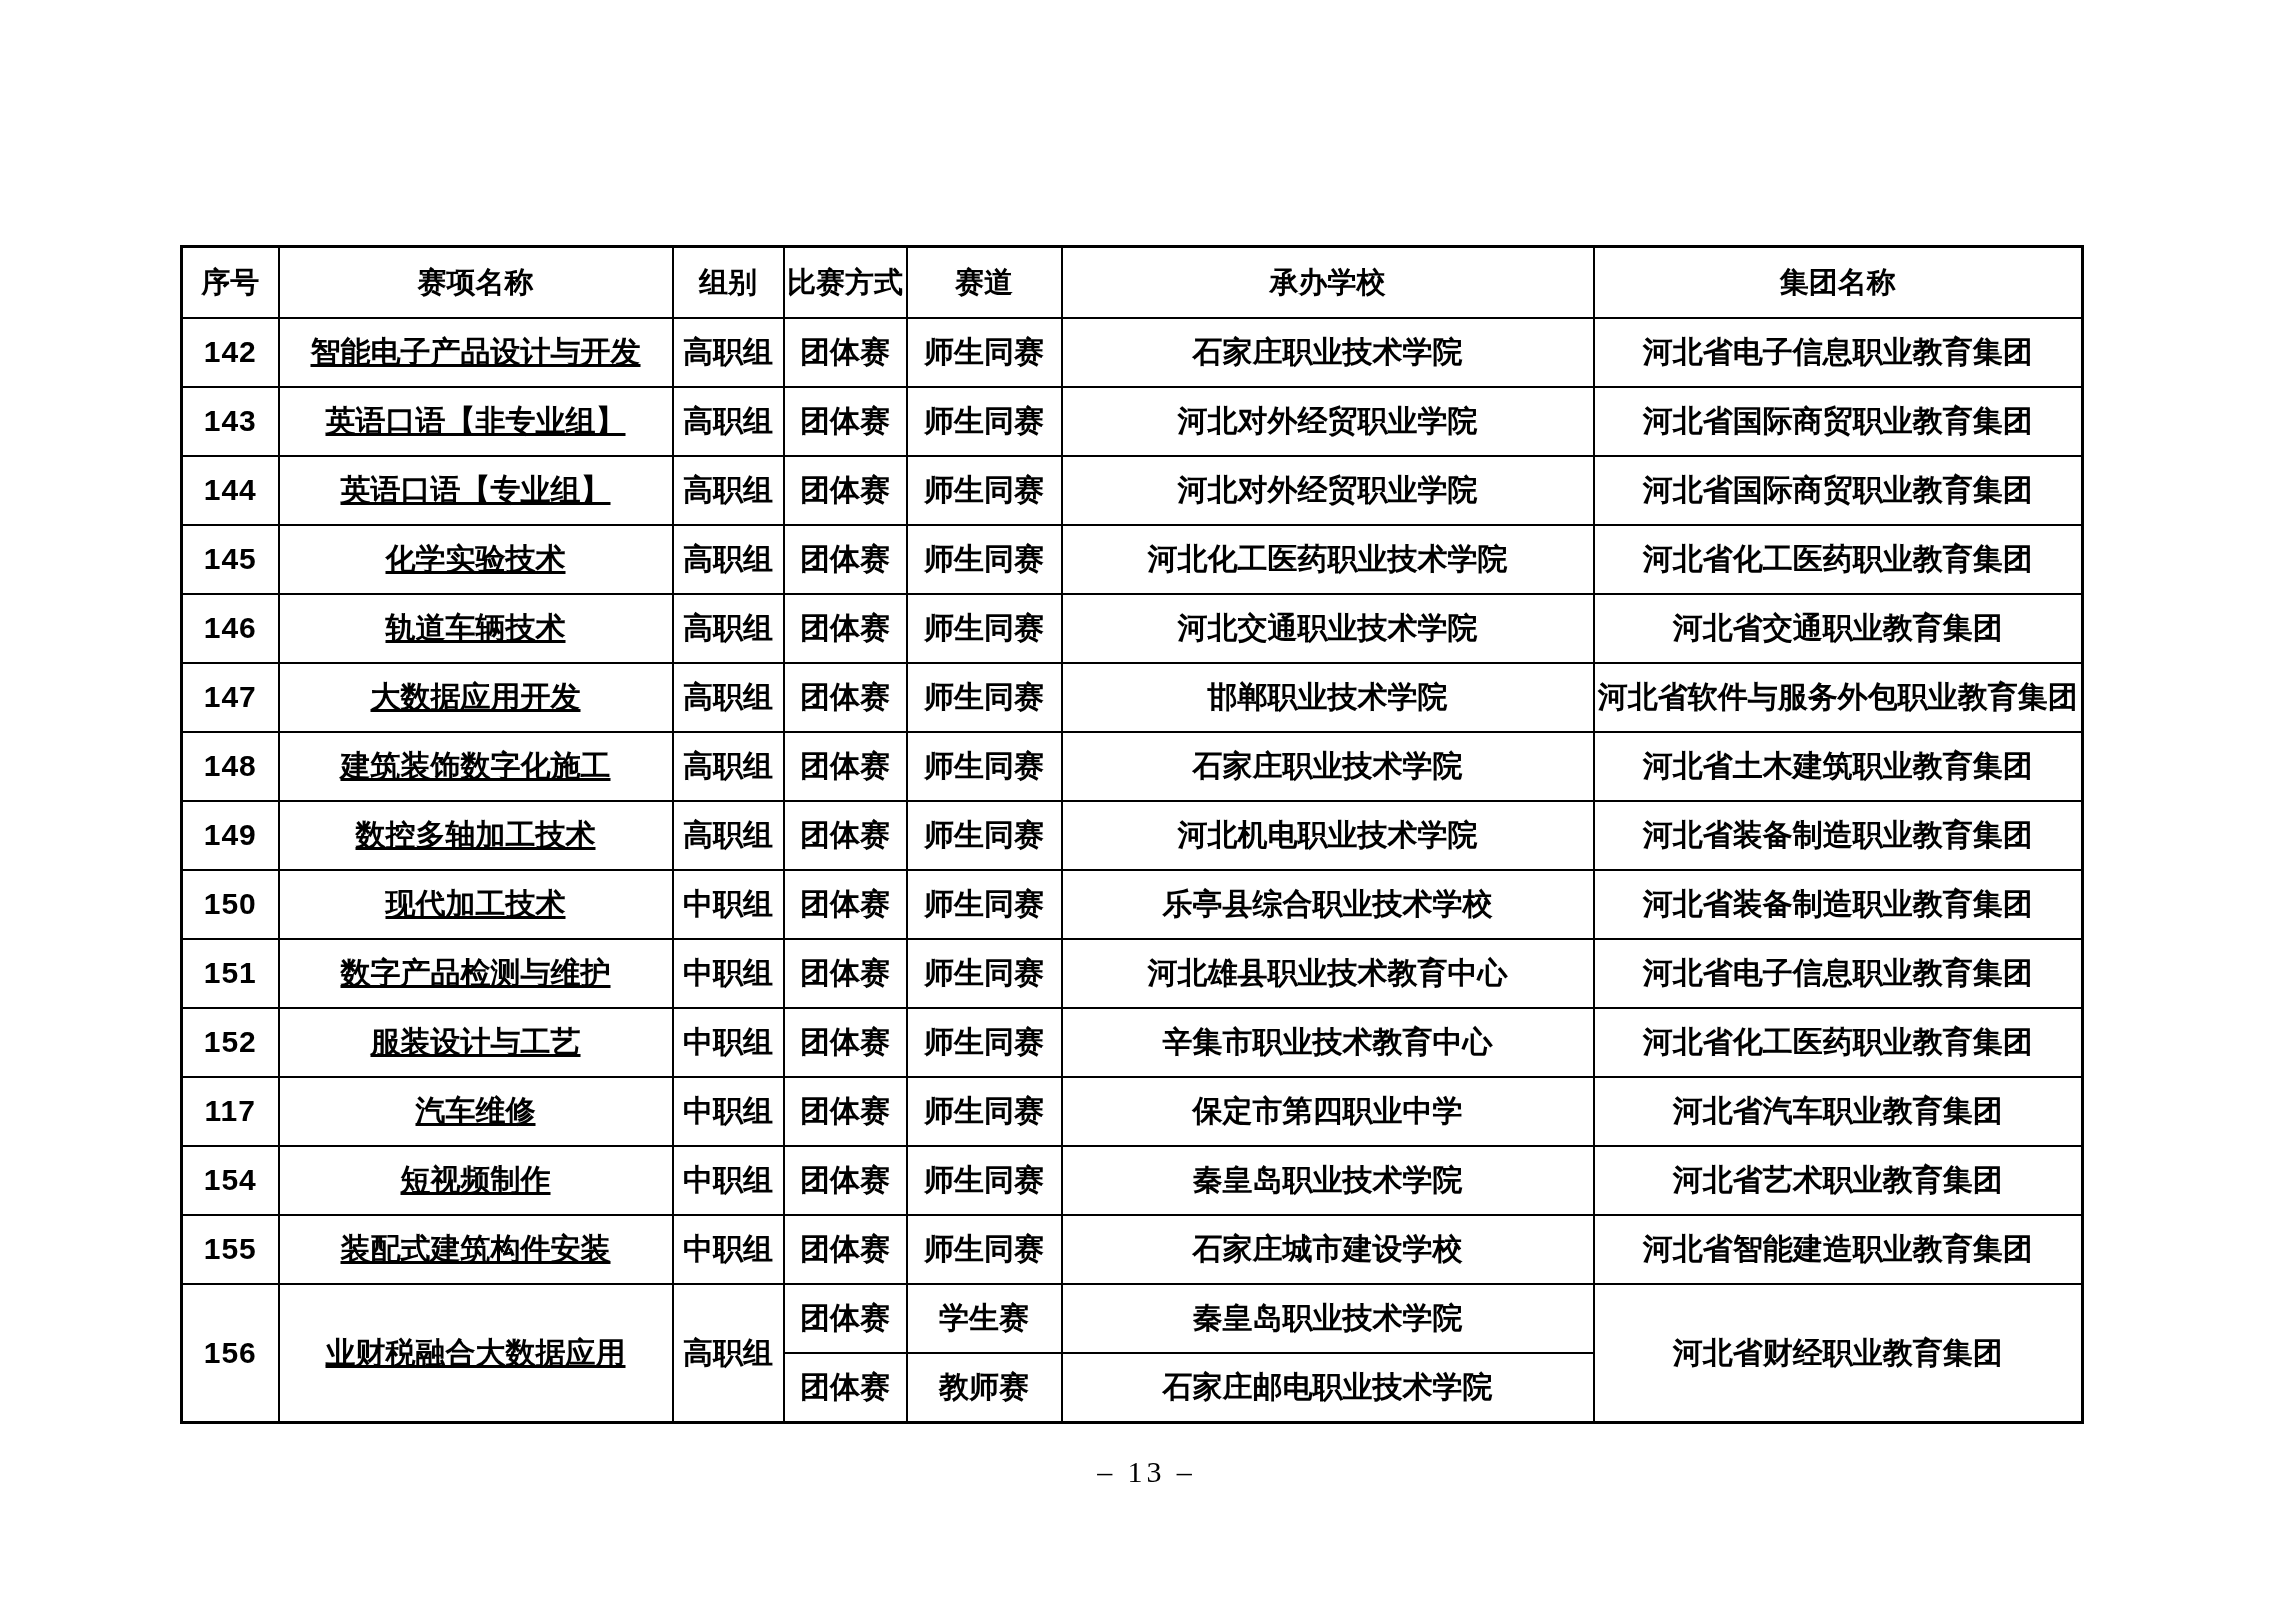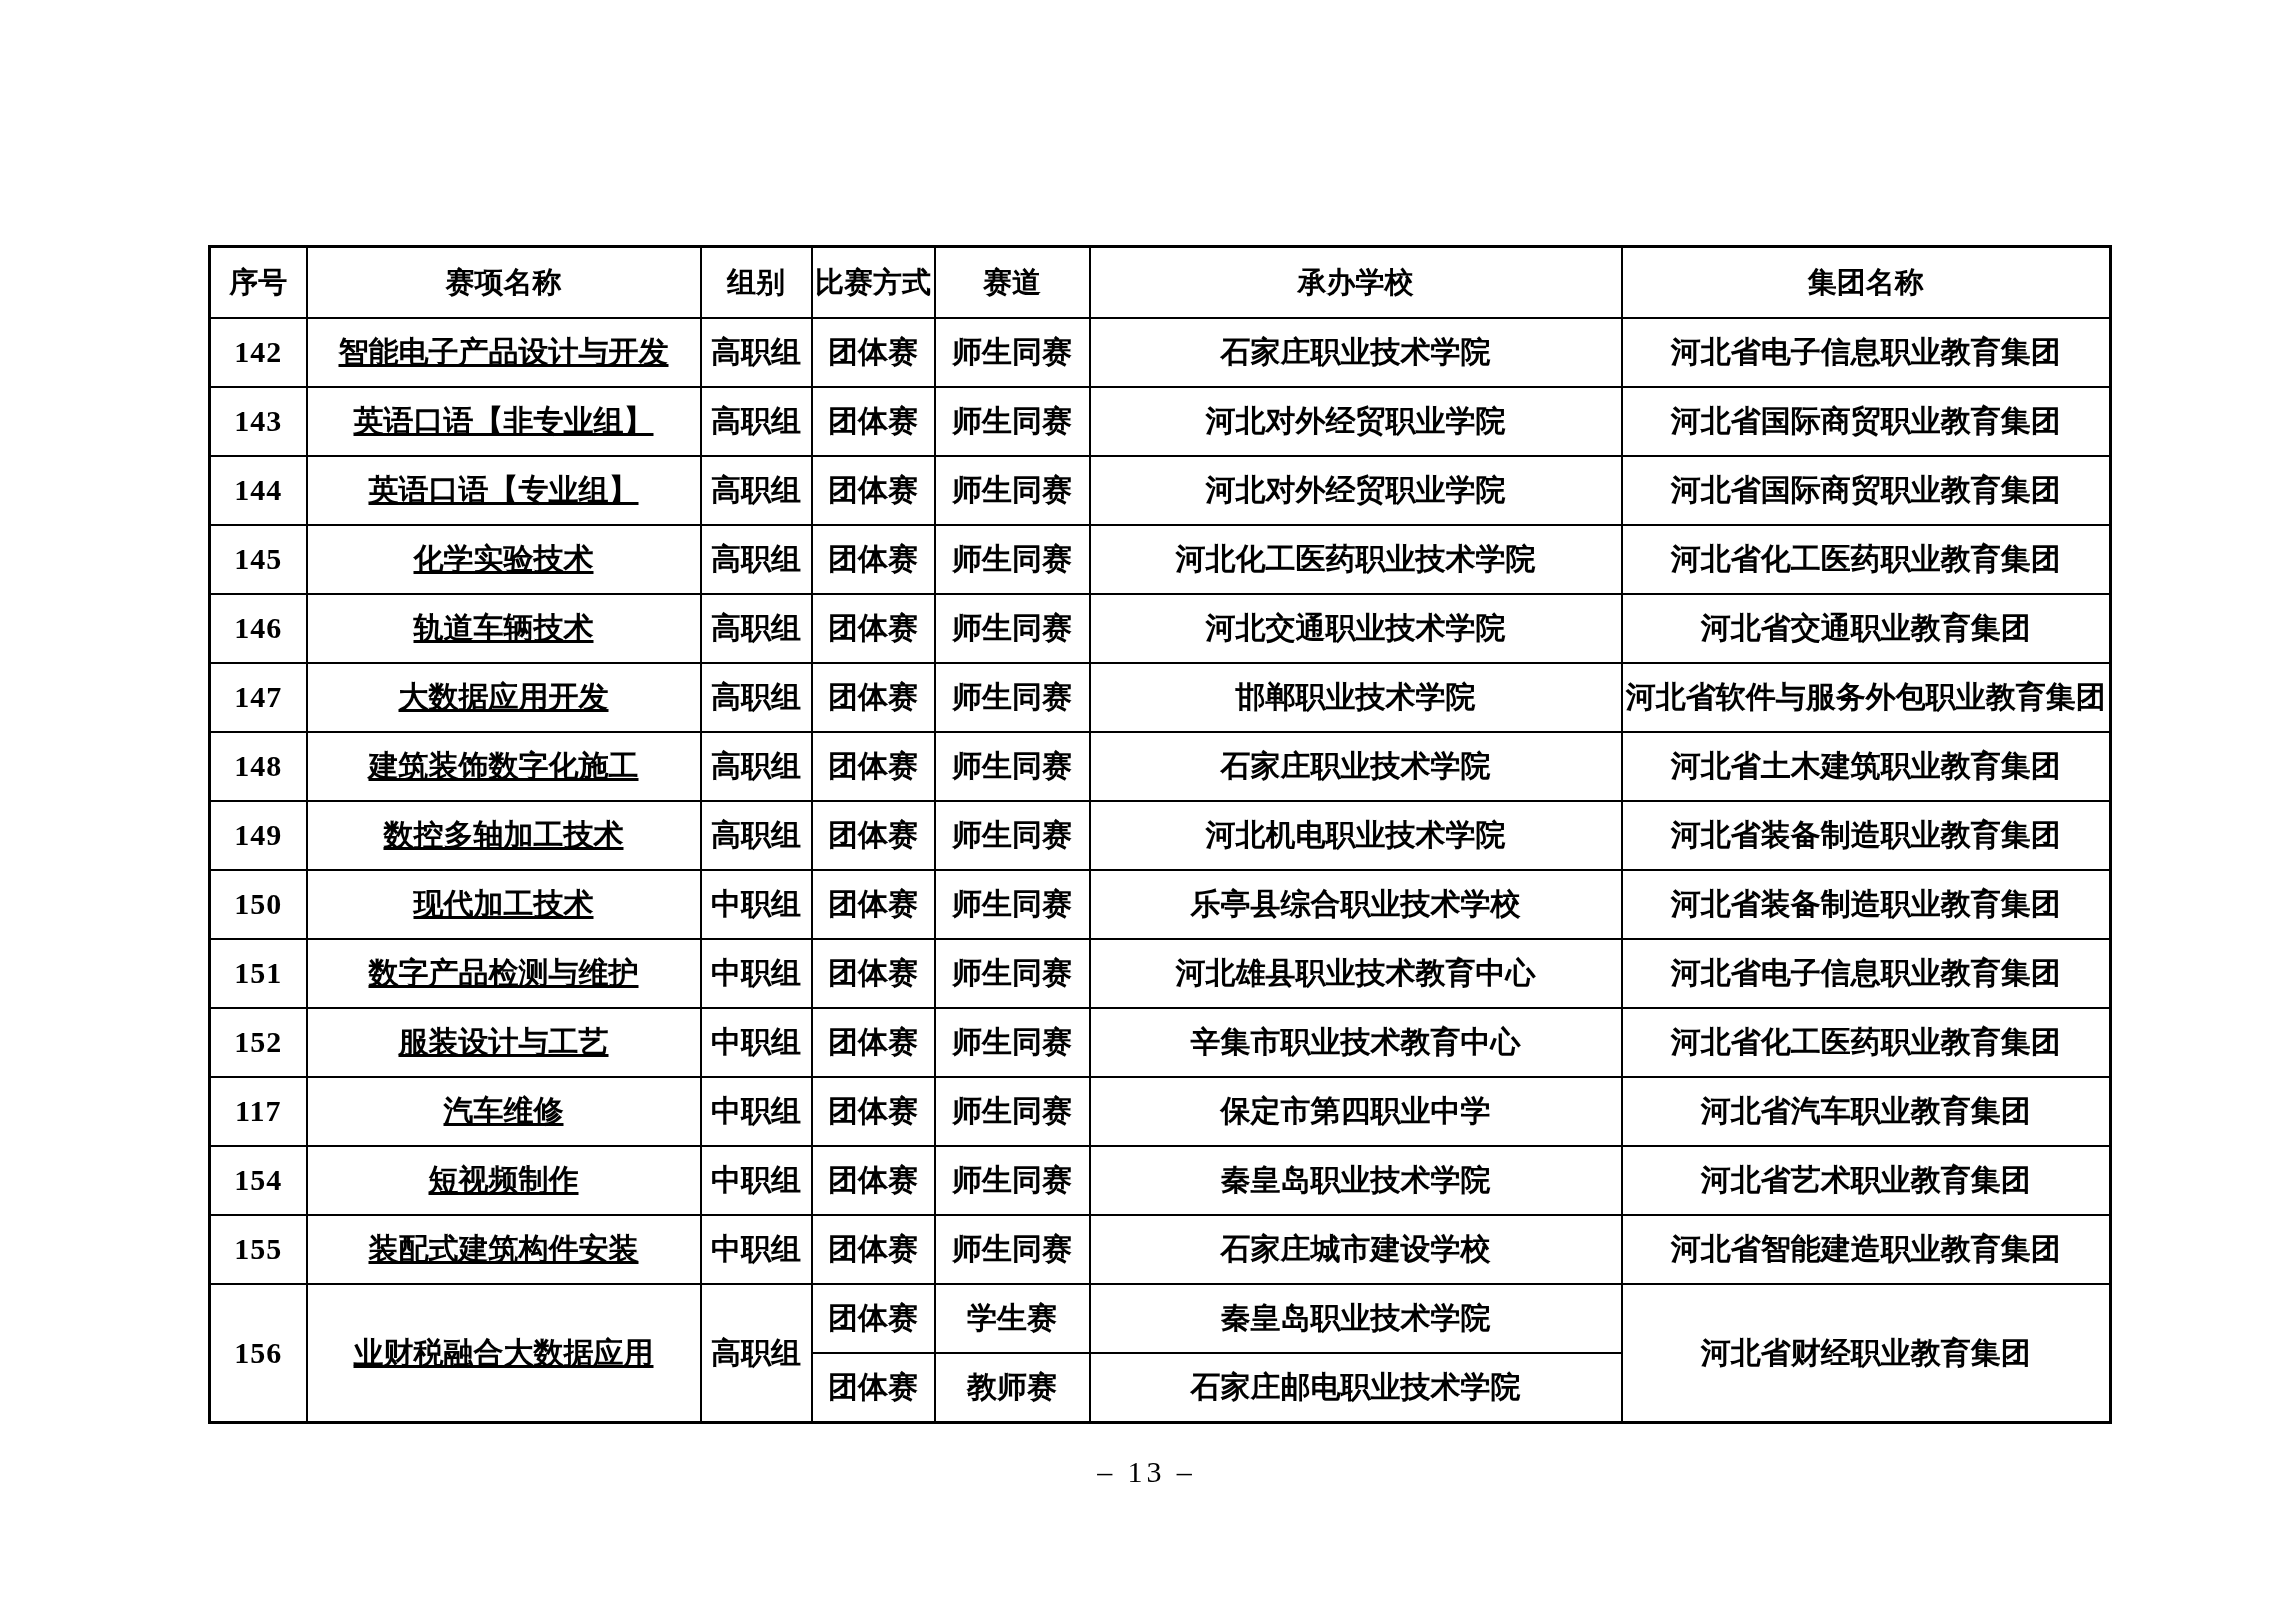--- a/index.html
+++ b/index.html
@@ -15,21 +15,21 @@
     font-family: "Liberation Sans", sans-serif;
     color: #000000;
   }
   .page {
     position: absolute;
     inset: 0;
     background: #ffffff;
   }
   table.comp-table {
     position: absolute;
-    left: 208px;
+    left: 180px;
     top: 245px;
     width: 1901px;
     border-collapse: collapse;
     table-layout: fixed;
     border: 3.9px solid #000000;
   }
   table.comp-table th,
   table.comp-table td {
     border: 2px solid #000000;
     border-top-width: 2.9px;
@@ -46,21 +46,21 @@
   }
   table.comp-table thead th {
     height: 69px;
     font-size: 29px;
     white-space: normal;
   }
   table.comp-table tbody tr {
     height: 69px;
   }
   td.col-no {
-    font-family: Liberation Serif, serif;
+    font-family: Liberation Sans, sans-serif;
     font-weight: 400;
     font-size: 33px;
     letter-spacing: 1px;
   }
   td.col-event {
     text-align: left;
     padding-left: 21.6px;
     text-decoration: underline;
   }
   td.col-school {

